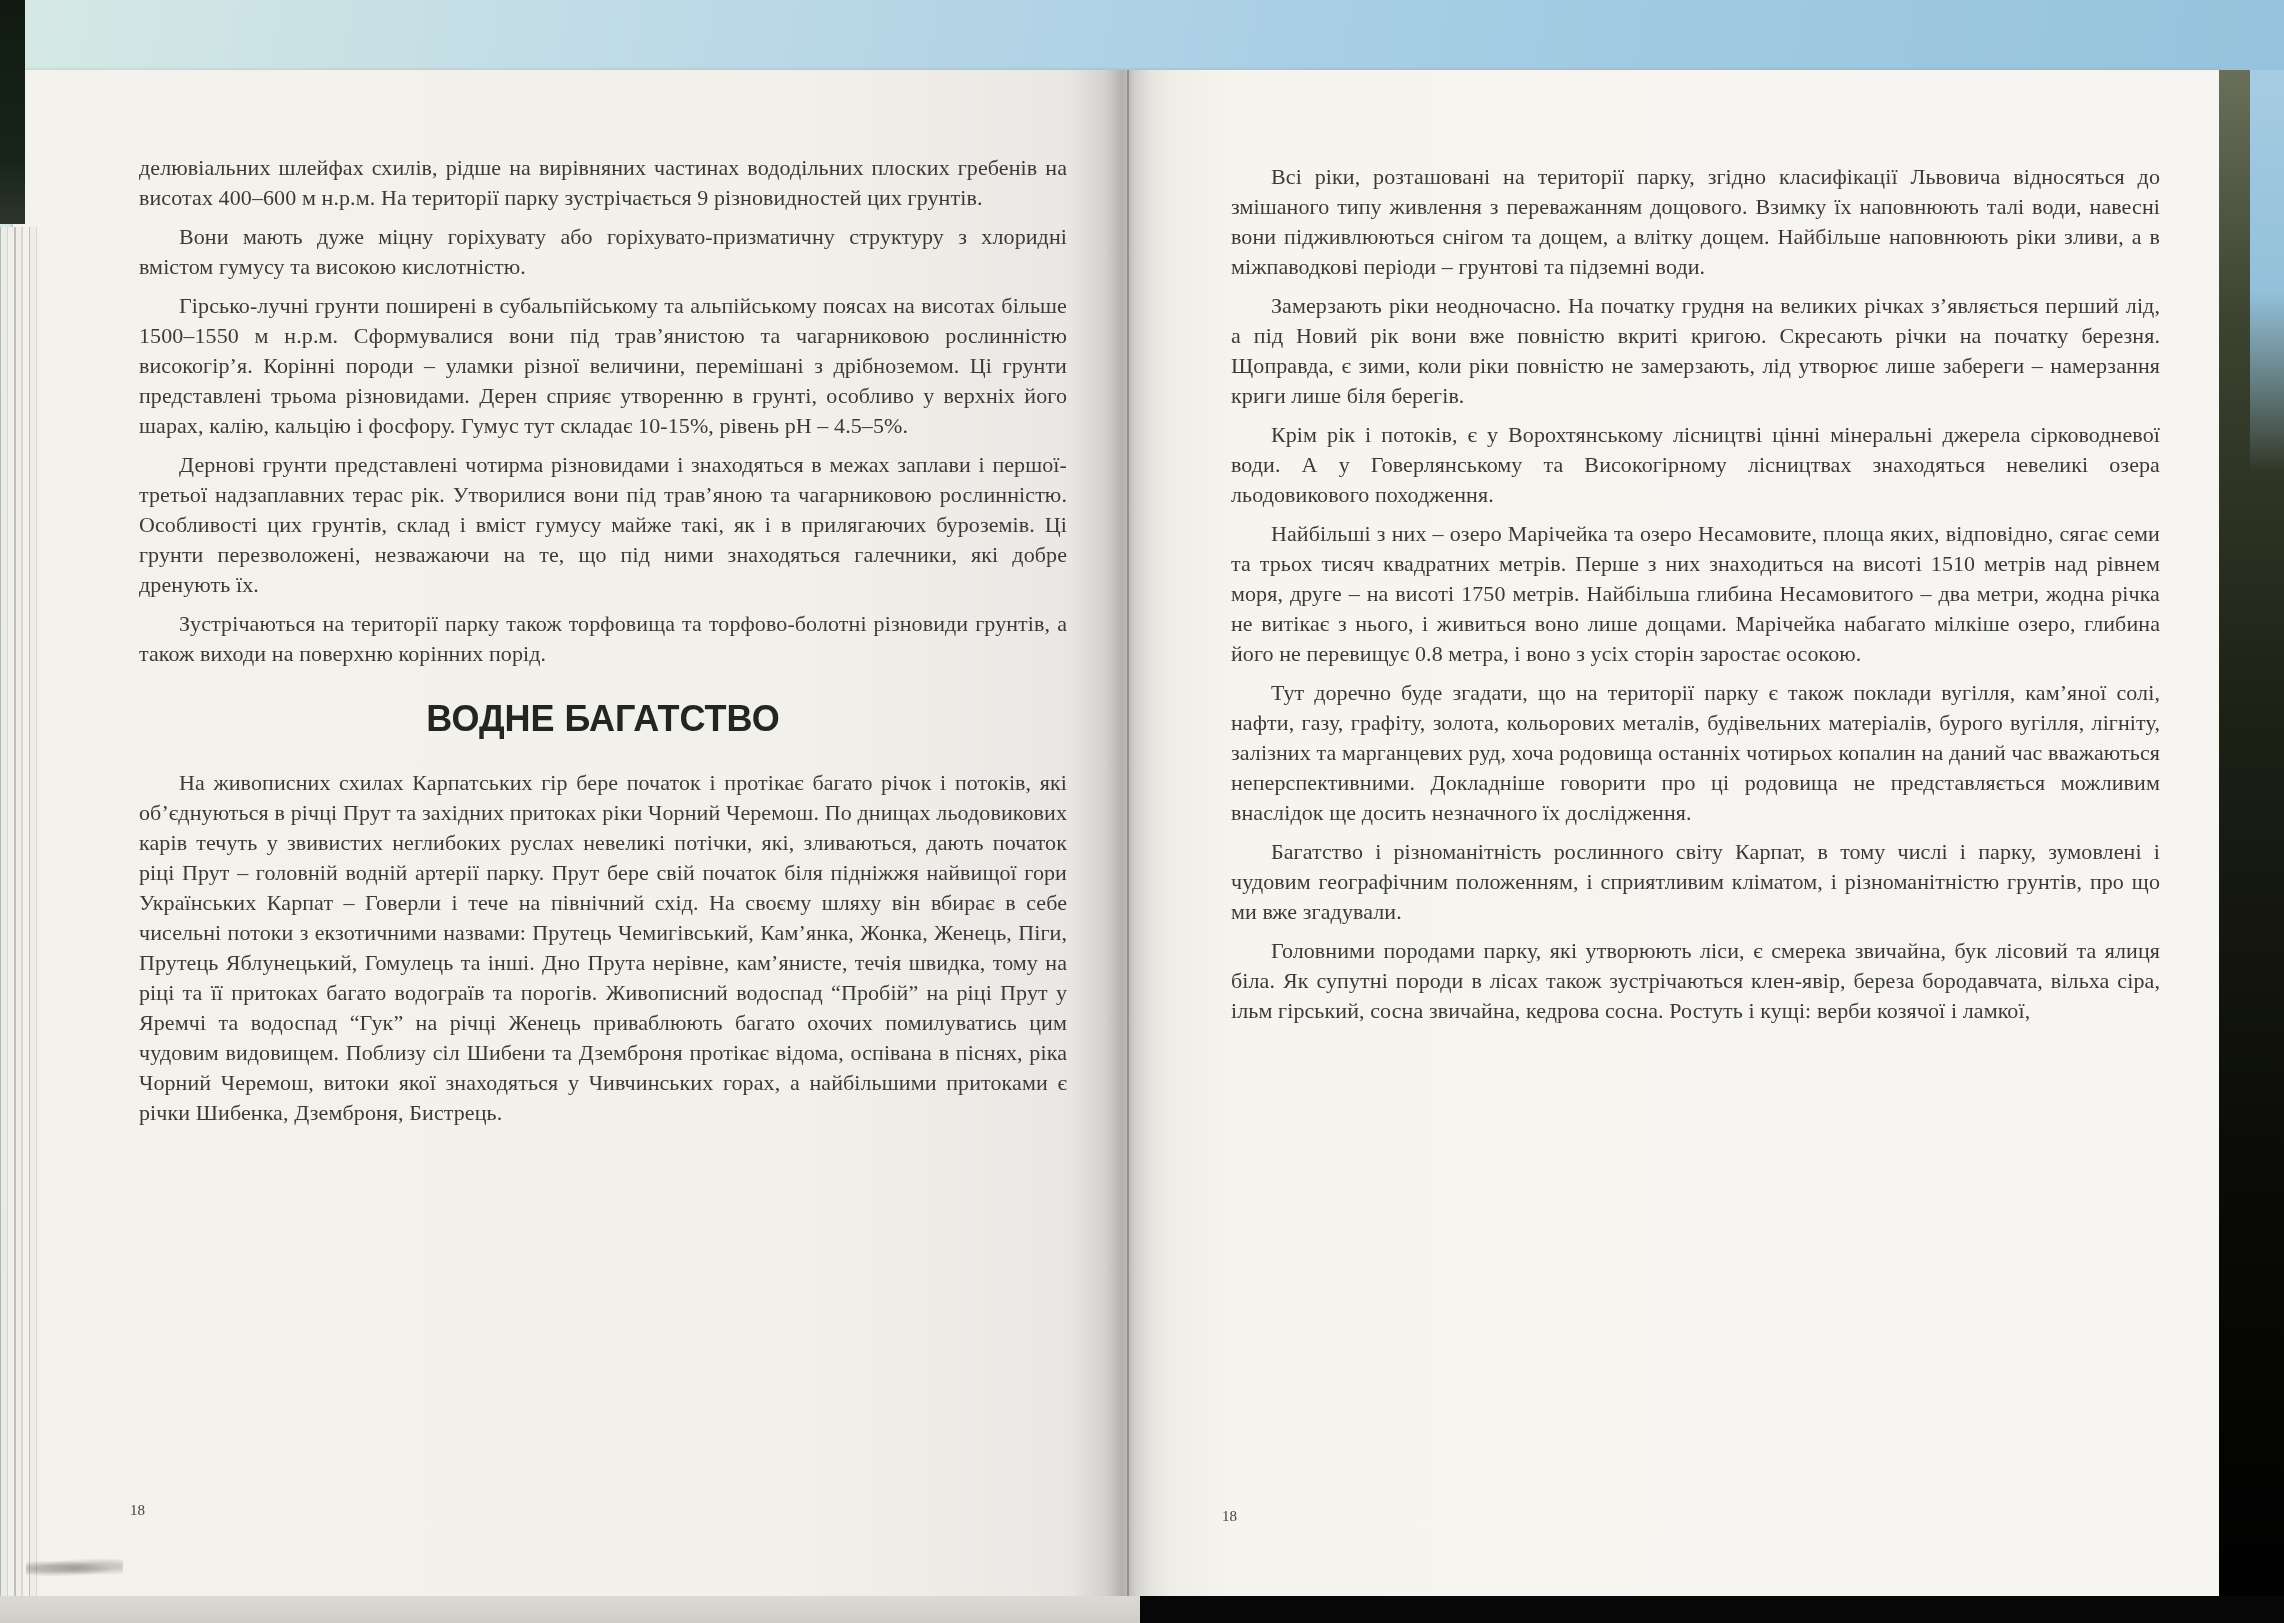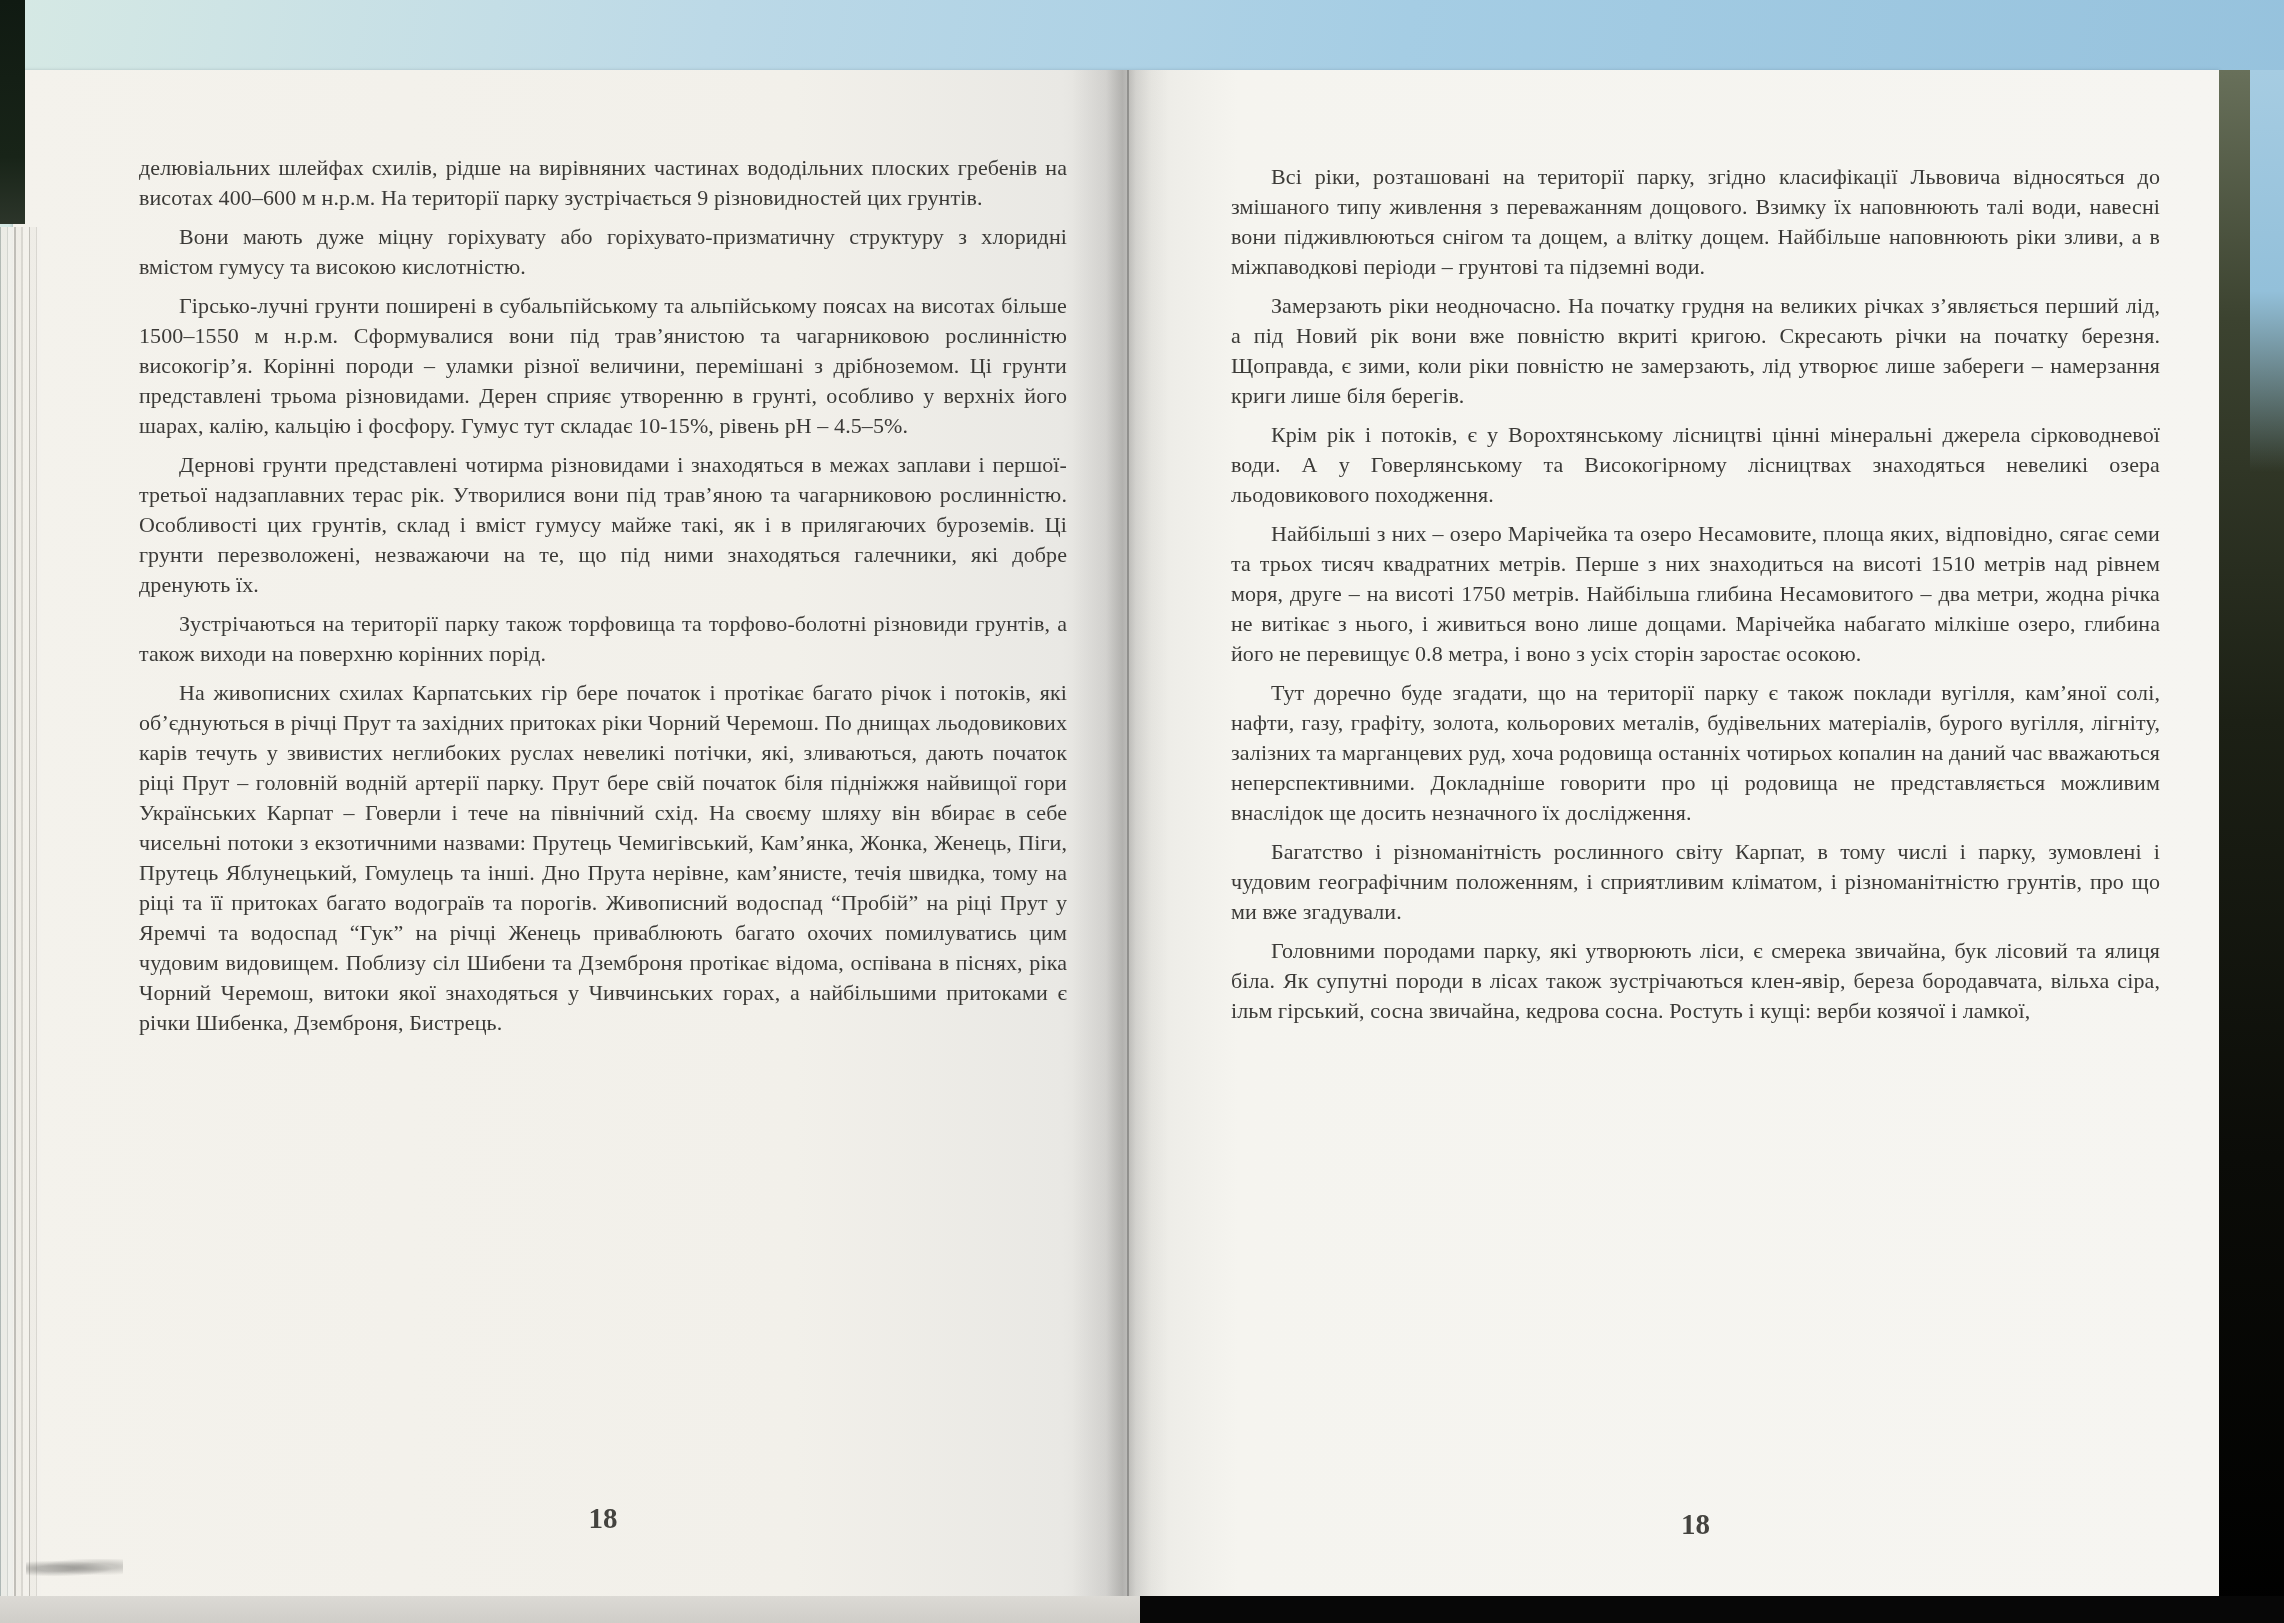--- a/index.html
+++ b/index.html
@@ -92,24 +92,23 @@
     font-weight:700;
     font-size:36px;
     letter-spacing:0px;
     color:#242423;
     text-align:center;
     margin:35px 0 34px 0;
     text-indent:0;
   }
   .page-number {
     position:absolute;
-    font-size:29px;
+    font-size:15px;
     color:#44433f;
-    text-align:center;
-    font-weight:bold;
+    text-align:left;
   }
   .pageno-left  { left:130px;  top:1502px; width:946px; }
   .pageno-right { left:1222px; top:1508px; width:947px; }
 </style>
 </head>
 <body>
 
 <div class="scan-bg"></div>
 
 <div class="spread">
@@ -126,20 +125,21 @@
 <div class="bottom-strip-right"></div>
 <div class="scuff-marks"></div>
 <div class="spine-top-bar"></div>
 
 <div class="text-col col-left">
   <p class="para no-indent">делювіальних шлейфах схилів, рідше на вирівняних частинах вододільних плоских гребенів на висотах 400–600 м н.р.м. На території парку зустрічається 9 різновидностей цих грунтів.</p>
   <p class="para">Вони мають дуже міцну горіхувату або горіхувато-призматичну структуру з хлоридні вмістом гумусу та високою кислотністю.</p>
   <p class="para">Гірсько-лучні грунти поширені в субальпійському та альпійському поясах на висотах більше 1500–1550 м н.р.м. Сформувалися вони під трав’янистою та чагарниковою рослинністю високогір’я. Корінні породи – уламки різної величини, перемішані з дрібноземом. Ці грунти представлені трьома різновидами. Дерен сприяє утворенню в грунті, особливо у верхніх його шарах, калію, кальцію і фосфору. Гумус тут складає 10-15%, рівень рН – 4.5–5%.</p>
   <p class="para">Дернові грунти представлені чотирма різновидами і знаходяться в межах заплави і першої-третьої надзаплавних терас рік. Утворилися вони під трав’яною та чагарниковою рослинністю. Особливості цих грунтів, склад і вміст гумусу майже такі, як і в прилягаючих буроземів. Ці грунти перезволожені, незважаючи на те, що під ними знаходяться галечники, які добре дренують їх.</p>
   <p class="para">Зустрічаються на території парку також торфовища та торфово-болотні різновиди грунтів, а також виходи на поверхню корінних порід.</p>
+  <h2 class="heading">ВОДНЕ БАГАТСТВО</h2>
   <p class="para">На живописних схилах Карпатських гір бере початок і протікає багато річок і потоків, які об’єднуються в річці Прут та західних притоках ріки Чорний Черемош. По днищах льодовикових карів течуть у звивистих неглибоких руслах невеликі потічки, які, зливаються, дають початок ріці Прут – головній водній артерії парку. Прут бере свій початок біля підніжжя найвищої гори Українських Карпат – Говерли і тече на північний схід. На своєму шляху він вбирає в себе чисельні потоки з екзотичними назвами: Прутець Чемигівський, Кам’янка, Жонка, Женець, Піги, Прутець Яблунецький, Гомулець та інші. Дно Прута нерівне, кам’янисте, течія швидка, тому на ріці та її притоках багато водограїв та порогів. Живописний водоспад “Пробій” на ріці Прут у Яремчі та водоспад “Гук” на річці Женець приваблюють багато охочих помилуватись цим чудовим видовищем. Поблизу сіл Шибени та Дземброня протікає відома, оспівана в піснях, ріка Чорний Черемош, витоки якої знаходяться у Чивчинських горах, а найбільшими притоками є річки Шибенка, Дземброня, Бистрець.</p>
 </div>
 
 <div class="text-col col-right">
   <p class="para">Всі ріки, розташовані на території парку, згідно класифікації Львовича відносяться до змішаного типу живлення з переважанням дощового. Взимку їх наповнюють талі води, навесні вони підживлюються снігом та дощем, а влітку дощем. Найбільше наповнюють ріки зливи, а в міжпаводкові періоди – грунтові та підземні води.</p>
   <p class="para">Замерзають ріки неодночасно. На початку грудня на великих річках з’являється перший лід, а під Новий рік вони вже повністю вкриті кригою. Скресають річки на початку березня. Щоправда, є зими, коли ріки повністю не замерзають, лід утворює лише забереги – намерзання криги лише біля берегів.</p>
   <p class="para">Крім рік і потоків, є у Ворохтянському лісництві цінні мінеральні джерела сірководневої води. А у Говерлянському та Високогірному лісництвах знаходяться невеликі озера льодовикового походження.</p>
   <p class="para">Найбільші з них – озеро Марічейка та озеро Несамовите, площа яких, відповідно, сягає семи та трьох тисяч квадратних метрів. Перше з них знаходиться на висоті 1510 метрів над рівнем моря, друге – на висоті 1750 метрів. Найбільша глибина Несамовитого – два метри, жодна річка не витікає з нього, і живиться воно лише дощами. Марічейка набагато мілкіше озеро, глибина його не перевищує 0.8 метра, і воно з усіх сторін заростає осокою.</p>
   <p class="para">Тут доречно буде згадати, що на території парку є також поклади вугілля, кам’яної солі, нафти, газу, графіту, золота, кольорових металів, будівельних матеріалів, бурого вугілля, лігніту, залізних та марганцевих руд, хоча родовища останніх чотирьох копалин на даний час вважаються неперспективними. Докладніше говорити про ці родовища не представляється можливим внаслідок ще досить незначного їх дослідження.</p>
   <p class="para">Багатство і різноманітність рослинного світу Карпат, в тому числі і парку, зумовлені і чудовим географічним положенням, і сприятливим кліматом, і різноманітністю грунтів, про що ми вже згадували.</p>

